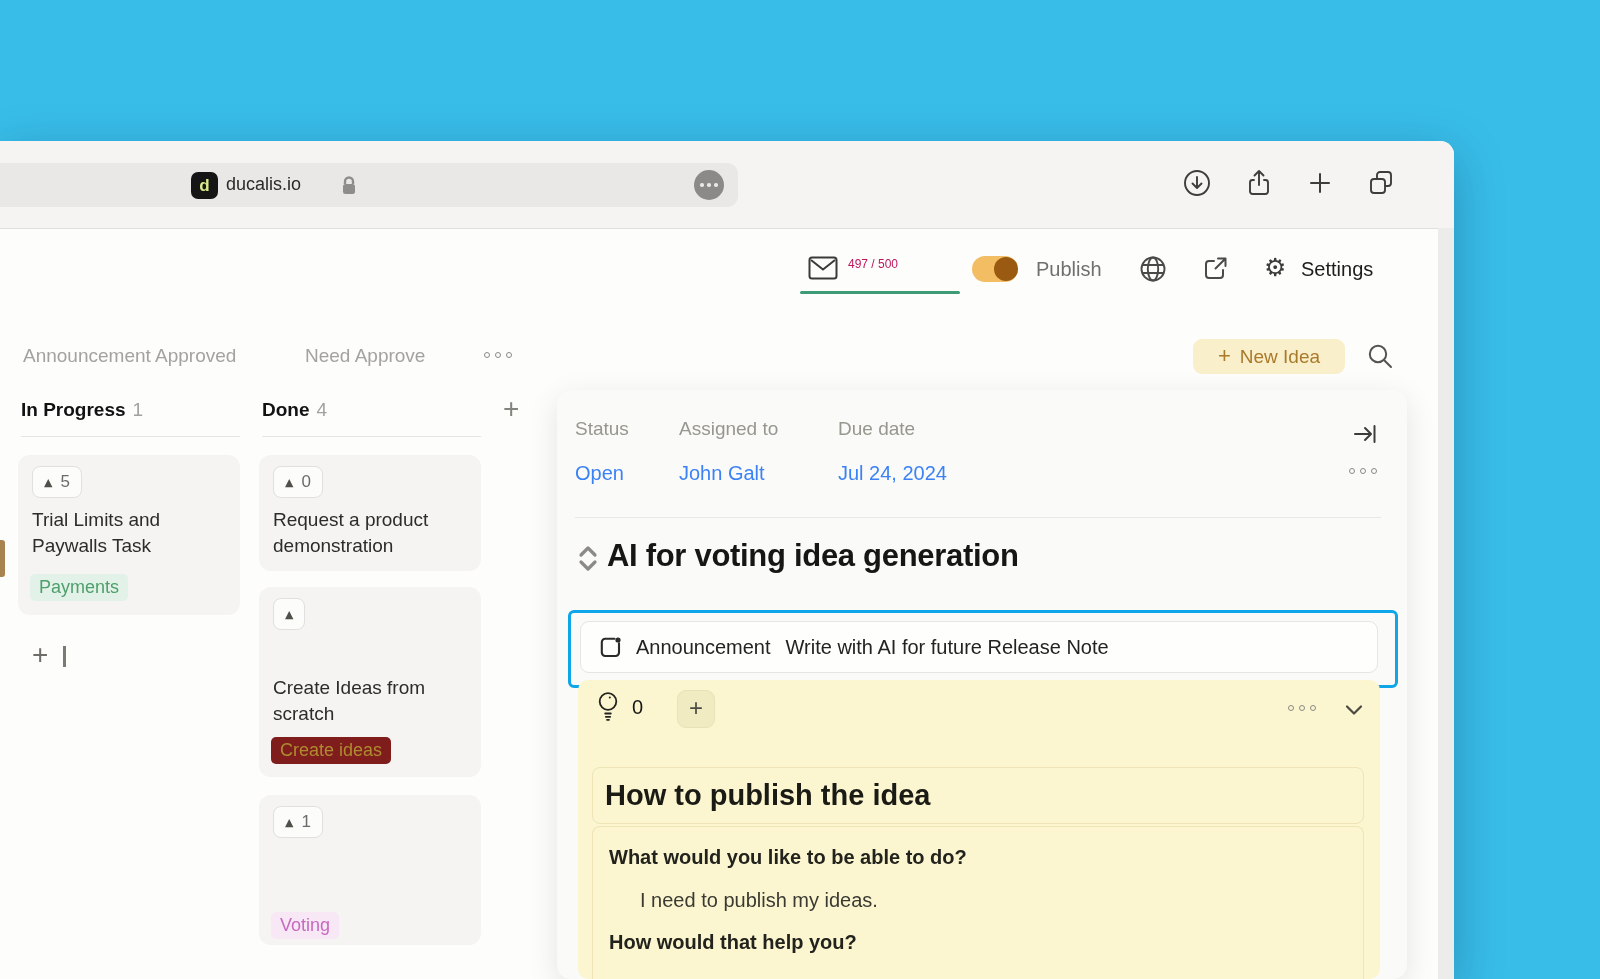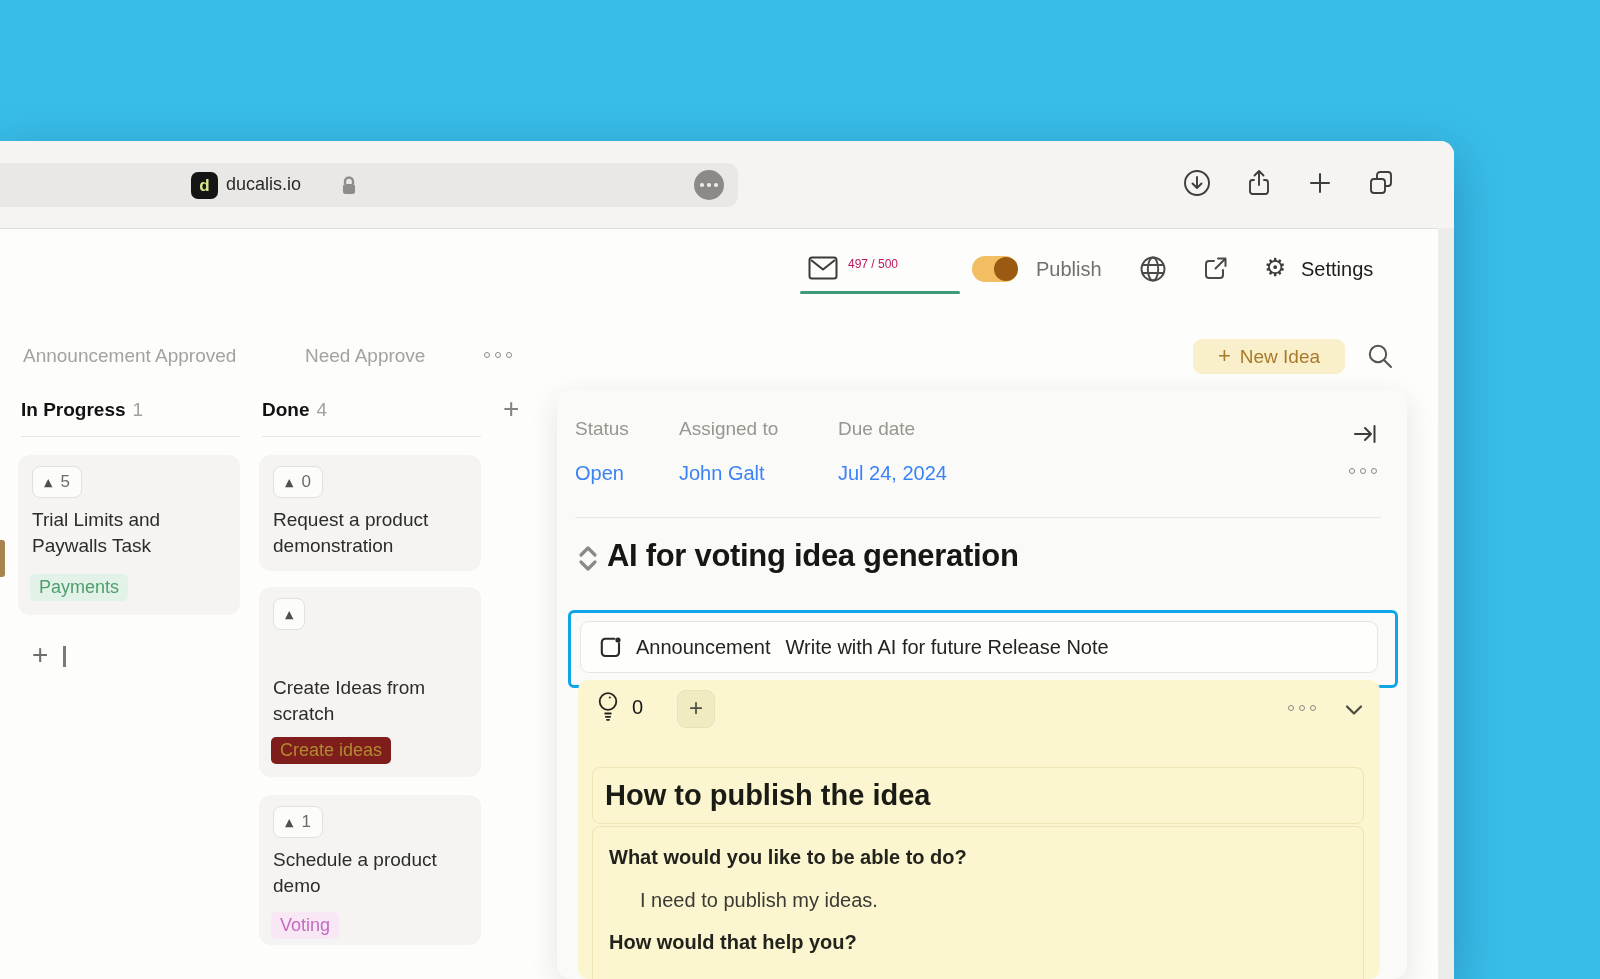--- a/index.html
+++ b/index.html
@@ -213,21 +213,20 @@
         <span class="tri">▲</span>
       </div>
       <div class="ctitle" style="top:88px">Create Ideas from scratch</div>
       <span class="ctag tag-yellow" style="top:150px">Create ideas</span>
     </div>
     <div class="abs card" style="left:259px;top:654px;width:222px;height:150px">
       <div class="vbadge">
         <span class="tri">▲</span>
         <span class="num">1</span>
       </div>
-      <div class="ctitle">Schedule a product demo</div>
       <span class="ctag tag-pink" style="top:117px">Voting</span>
     </div>
 
 
     <div class="abs panel">
       <div class="abs mlabel" style="left:18px">Status</div>
       <div class="abs mlabel" style="left:122px">Assigned to</div>
       <div class="abs mlabel" style="left:281px">Due date</div>
       <div class="abs mvalue" style="left:18px">Open</div>
       <div class="abs mvalue" style="left:122px">John Galt</div>

